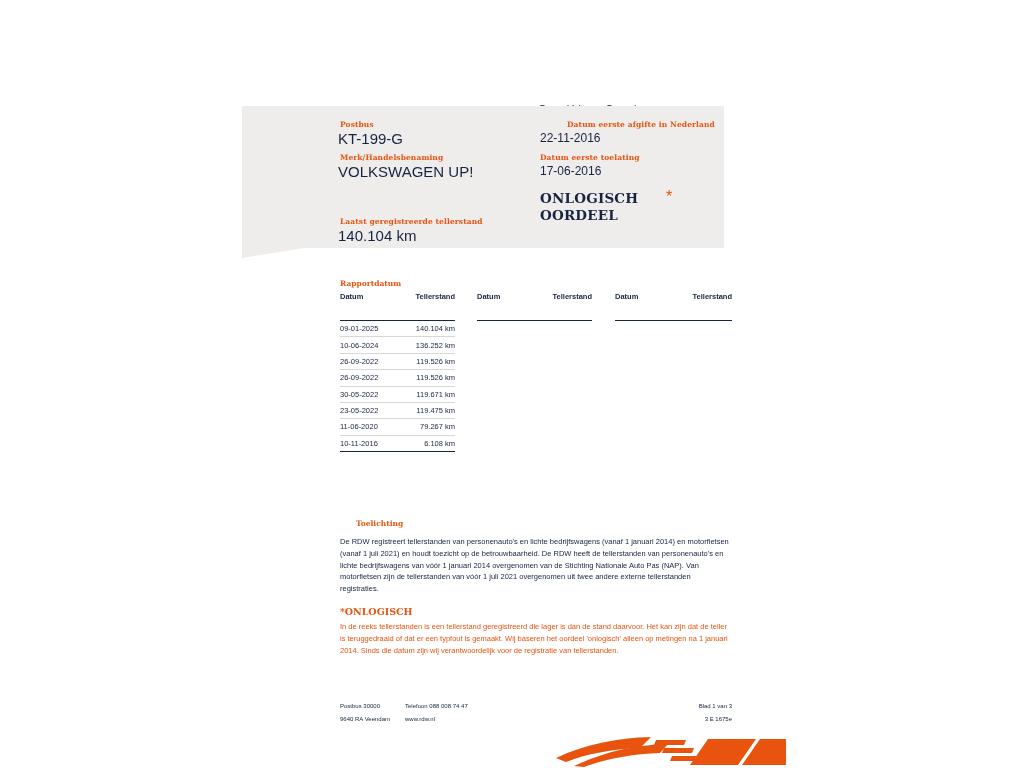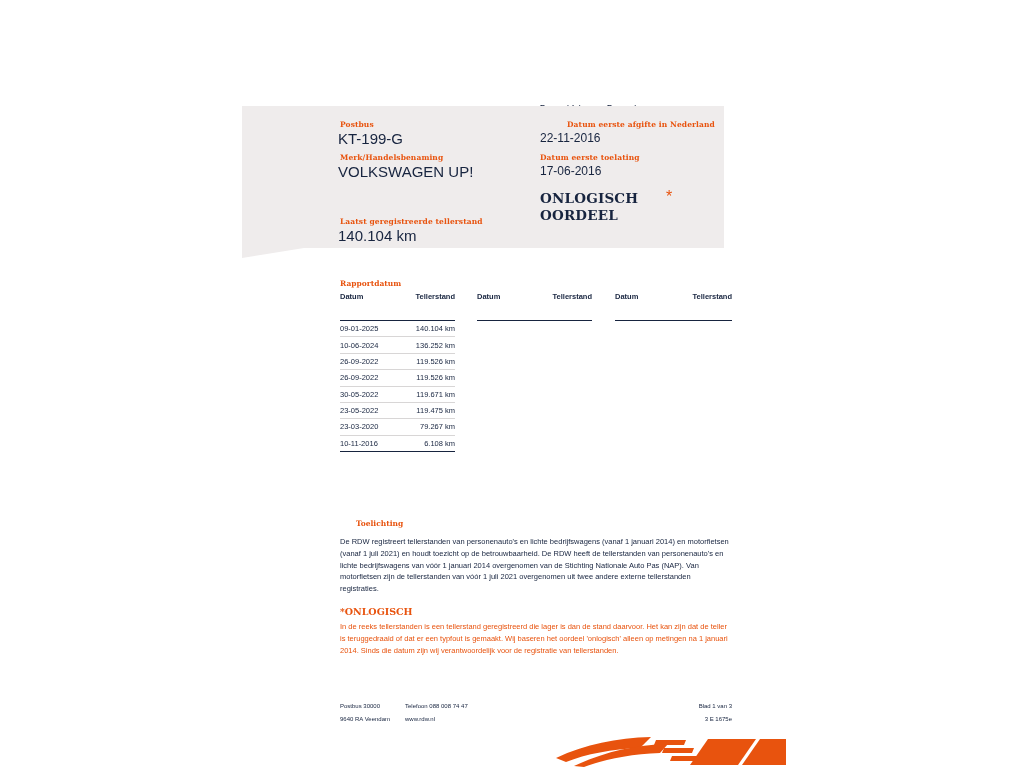--- a/index.html
+++ b/index.html
@@ -306,21 +306,21 @@
     </div>
     <div class="row">
       <span class="date">30-05-2022</span>
       <span class="val">119.671 km</span>
     </div>
     <div class="row">
       <span class="date">23-05-2022</span>
       <span class="val">119.475 km</span>
     </div>
     <div class="row">
-      <span class="date">23-03-2020</span>
+      <span class="date">11-06-2020</span>
       <span class="val">79.267 km</span>
     </div>
     <div class="row">
       <span class="date">10-11-2016</span>
       <span class="val">6.108 km</span>
     </div>
   </div>
 
   <div class="tbl c2">
     <div class="hrow">

